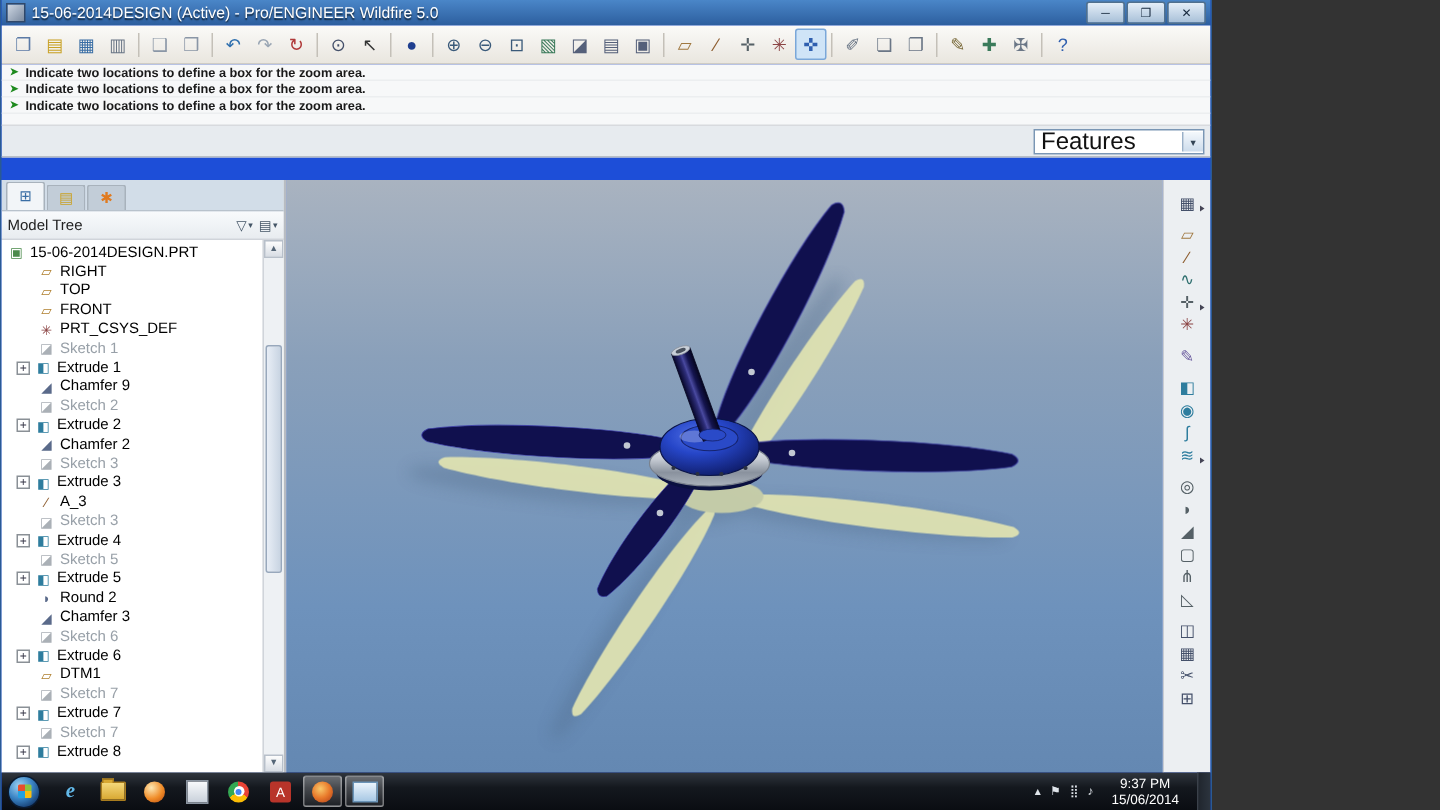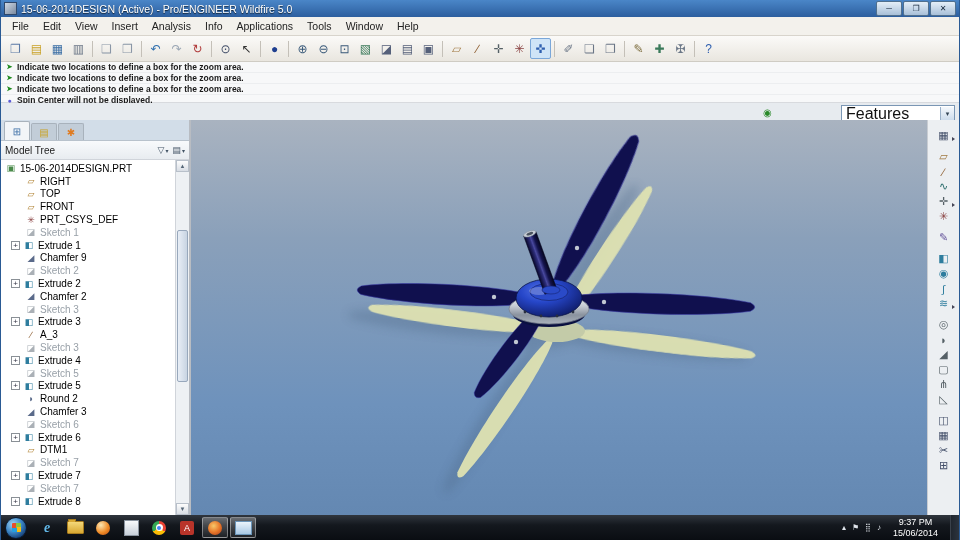--- a/index.html
+++ b/index.html
@@ -1,16 +1,16 @@
 <!DOCTYPE html>
 <html style="--blade-color: #10104e; --hub-color: #2a4ac8; --shadow-color: #dfe2b2;"><head>
 <meta charset="utf-8">
 <style>
   html,body{margin:0;padding:0;background:#333;}
-  #app{position:relative;width:960px;height:540px;overflow:hidden;
+  #app{position:relative;width:808px;height:540px;overflow:hidden;
        font-family:"Liberation Sans",sans-serif;background:#1d4ed8;
        border-left:1px solid #2a5a94;border-right:1px solid #2a5a94;box-sizing:border-box;}
 
   
   .titlebar{height:17px;background:linear-gradient(180deg,#4a86c8,#2c5e9e);
             display:flex;align-items:center;padding:0 3px;}
   .title-icon{width:11px;height:11px;background:linear-gradient(135deg,#cfd8e4,#7a8aa0);
               border:1px solid #30486a;margin-right:4px;flex:none;}
   .title-text{color:#fff;font-size:10.5px;text-shadow:0 1px 1px #123;flex:1;
               white-space:nowrap;overflow:hidden;}
@@ -154,32 +154,20 @@
   <div class="titlebar">
     <span class="title-icon"></span>
     <span class="title-text">15-06-2014DESIGN (Active) - Pro/ENGINEER Wildfire 5.0</span>
     <span class="win-btns">
         <span class="win-btn">─</span>
         <span class="win-btn">❐</span>
         <span class="win-btn">✕</span>
       </span>
   </div>
 
-  <div class="menubar">
-      <span class="menu-item">File</span>
-      <span class="menu-item">Edit</span>
-      <span class="menu-item">View</span>
-      <span class="menu-item">Insert</span>
-      <span class="menu-item">Analysis</span>
-      <span class="menu-item">Info</span>
-      <span class="menu-item">Applications</span>
-      <span class="menu-item">Tools</span>
-      <span class="menu-item">Window</span>
-      <span class="menu-item">Help</span>
-    </div>
 
   <div class="toolbar">
       <span class="tb-icon" style="color: rgb(91, 122, 166);">❐</span>
       <span class="tb-icon" style="color: rgb(201, 162, 39);">▤</span>
       <span class="tb-icon" style="color: rgb(58, 110, 165);">▦</span>
       <span class="tb-icon" style="color: rgb(106, 118, 134);">▥</span>
       <span class="tb-sep"></span>
       <span class="tb-icon" style="color: rgb(138, 150, 166);">❑</span>
       <span class="tb-icon" style="color: rgb(138, 150, 166);">❒</span>
       <span class="tb-sep"></span>
@@ -222,24 +210,20 @@
         <span class="msg-ic" style="color: rgb(30, 138, 30);">➤</span>
         <span class="msg-text">Indicate two locations to define a box for the zoom area.</span>
       </div>
       <div class="msg-row">
         <span class="msg-ic" style="color: rgb(30, 138, 30);">➤</span>
         <span class="msg-text">Indicate two locations to define a box for the zoom area.</span>
       </div>
       <div class="msg-row">
         <span class="msg-ic" style="color: rgb(30, 138, 30);">➤</span>
         <span class="msg-text">Indicate two locations to define a box for the zoom area.</span>
-      </div>
-      <div class="msg-row">
-        <span class="msg-ic" style="color: rgb(90, 90, 214);">●</span>
-        <span class="msg-text">Spin Center will not be displayed.</span>
       </div>
     </div>
 
   <div class="subbar">
     <span class="status-icon" style="color: rgb(42, 138, 42);">◉</span>
     <div class="combo">
       <span class="combo-text">Features</span>
       <span class="combo-arrow">▾</span>
     </div>
   </div>

